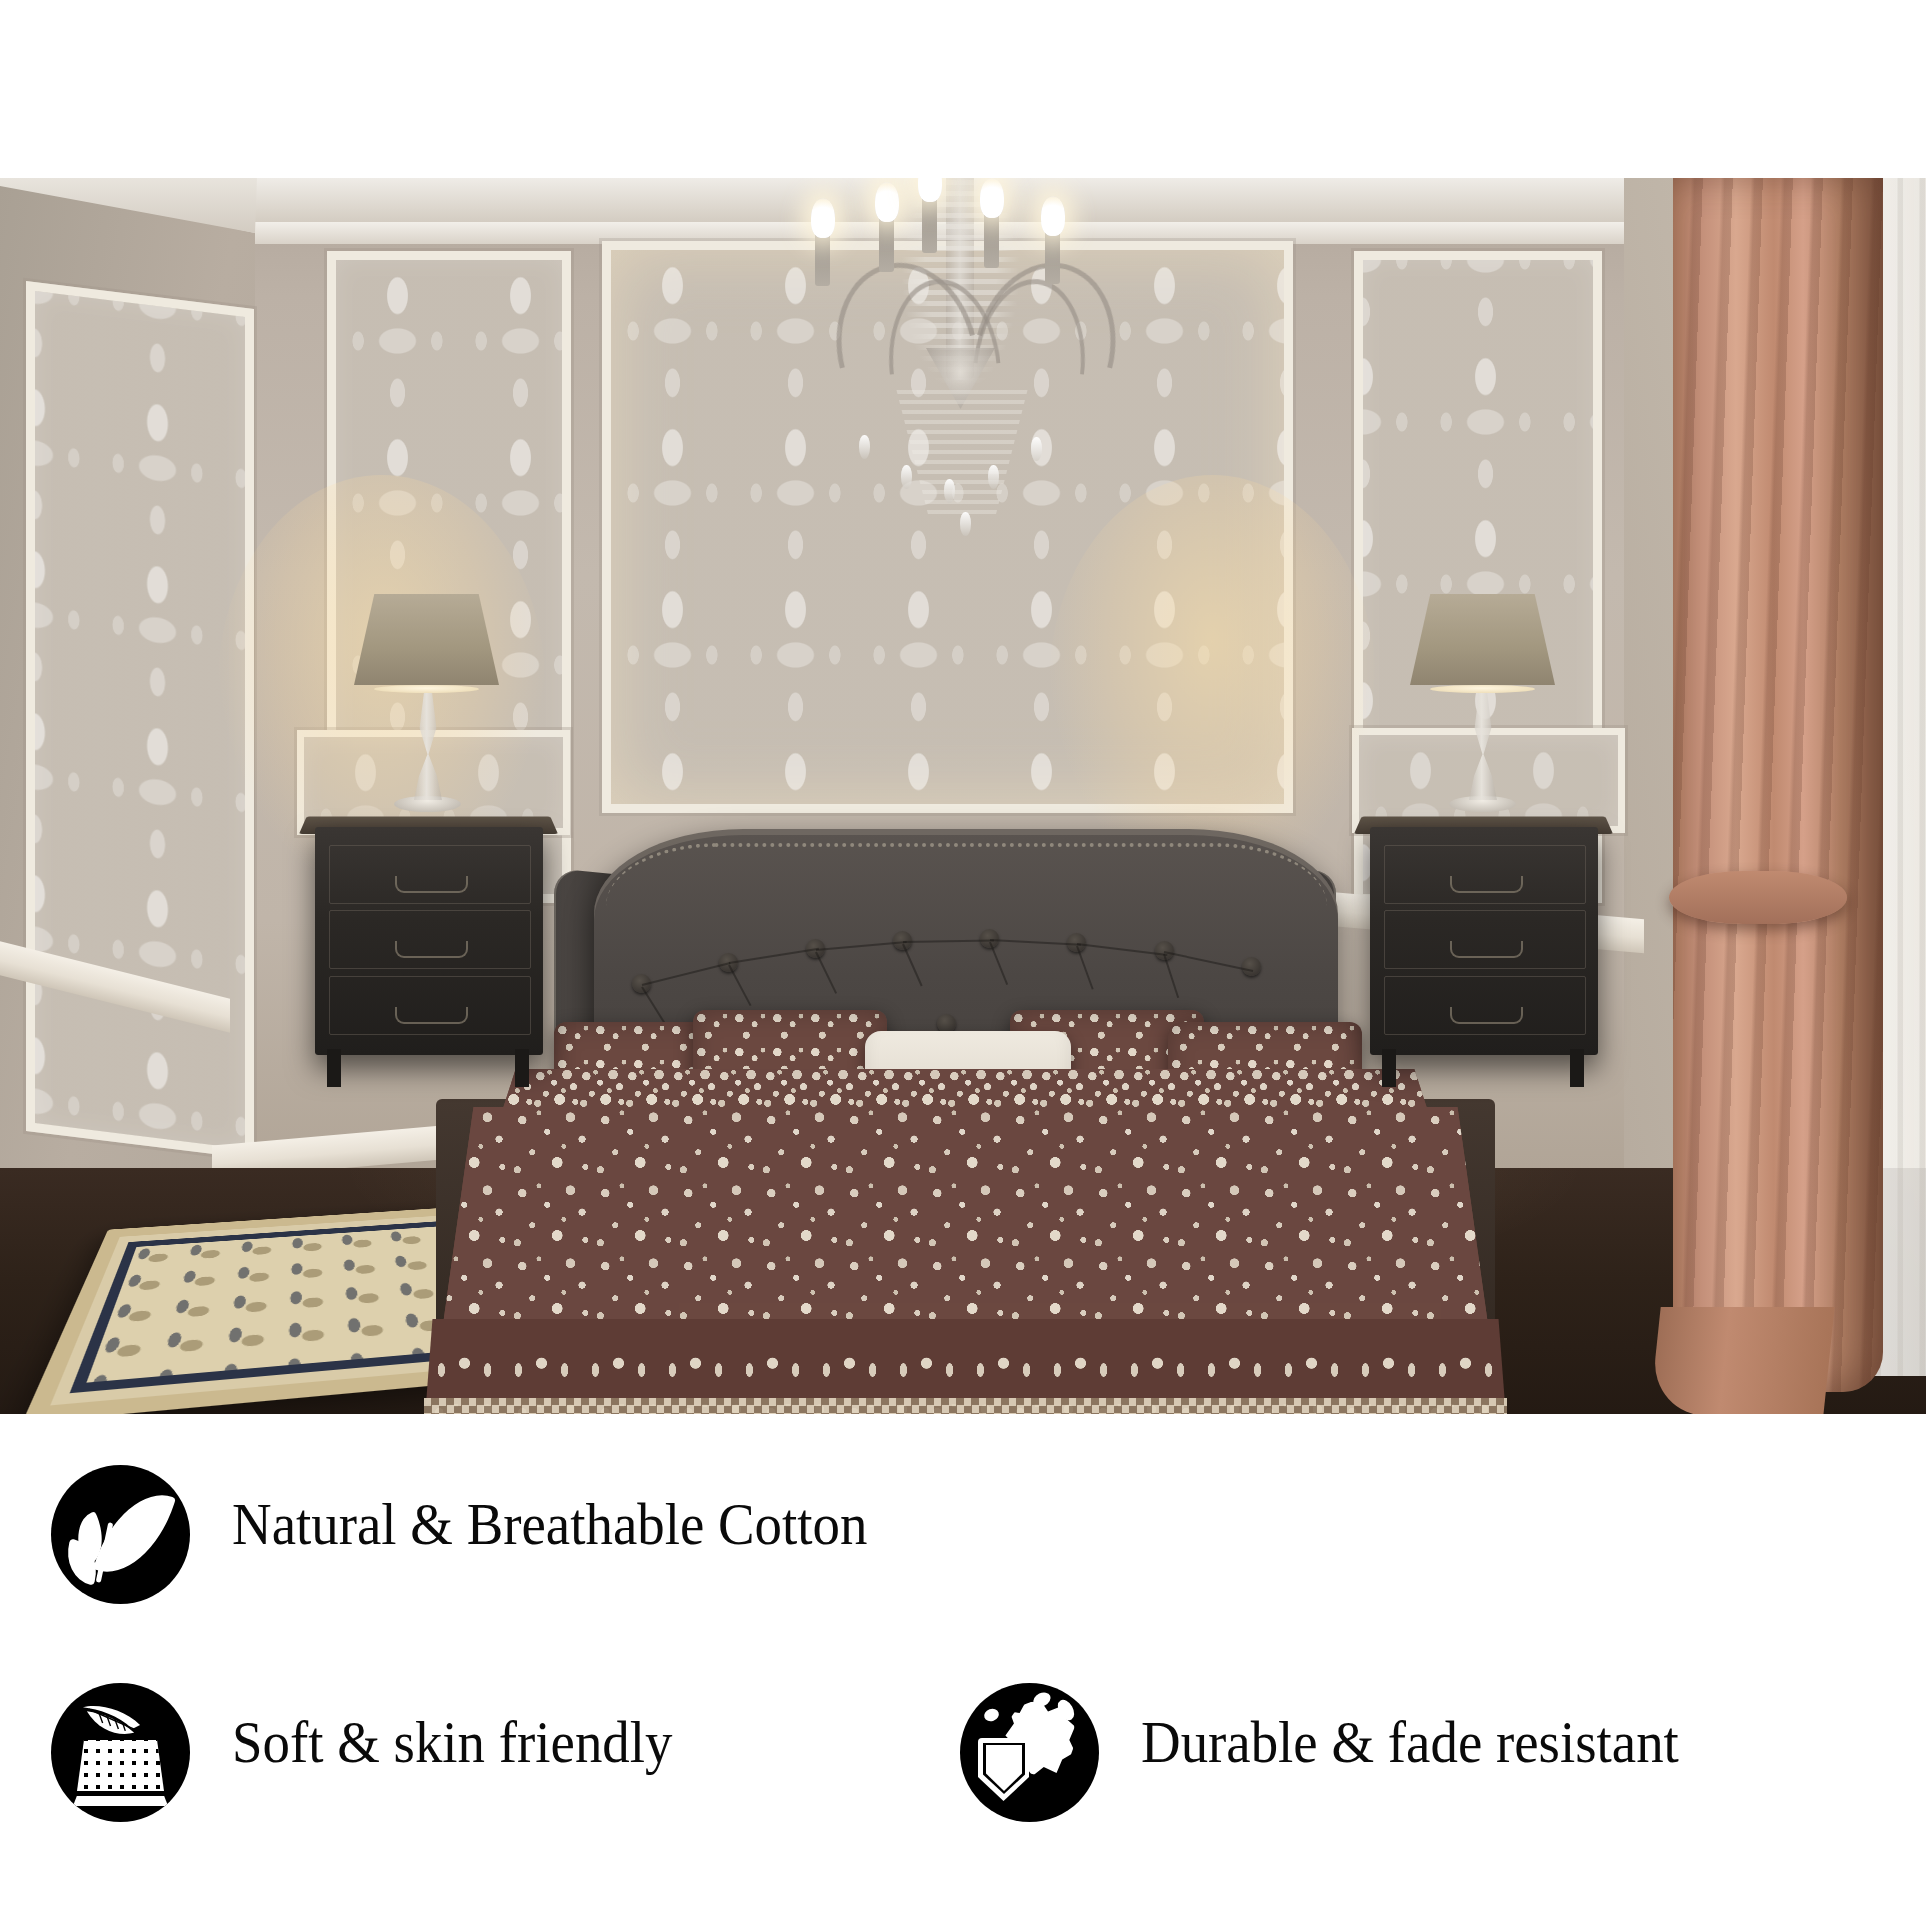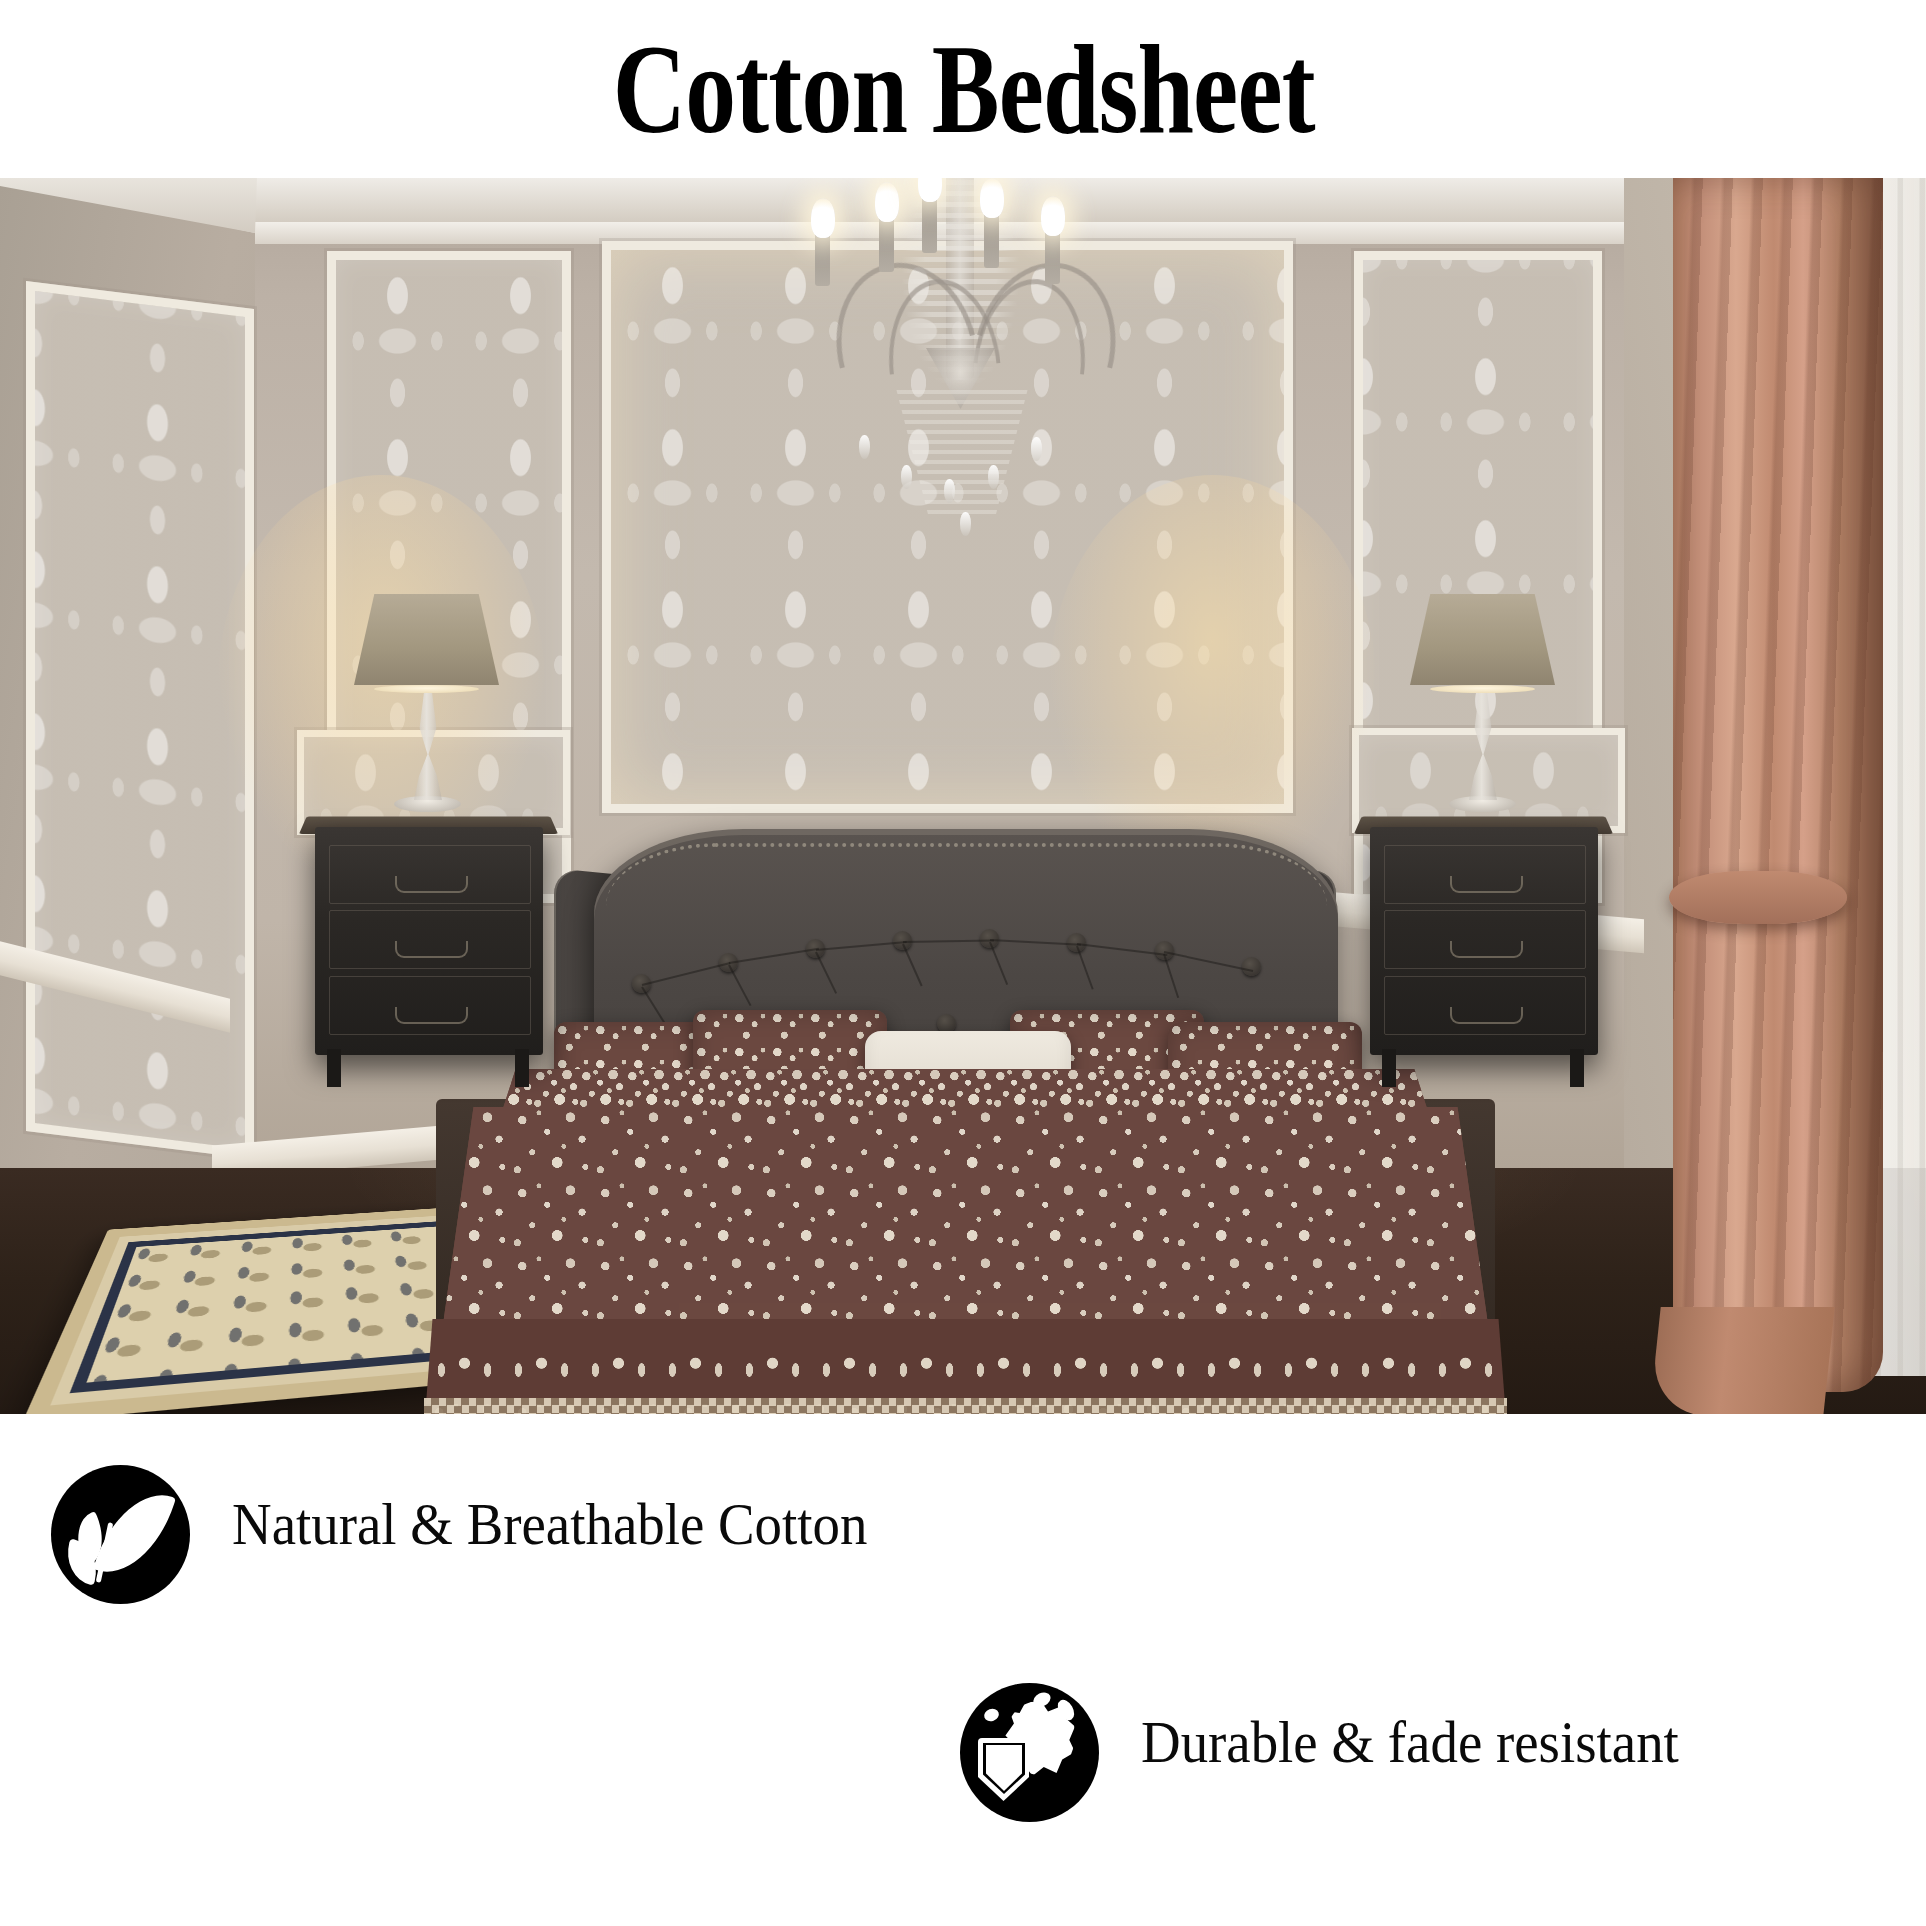--- a/index.html
+++ b/index.html
@@ -275,23 +275,20 @@
      clip-path:polygon(30% 2%,52% 0,62% 14%,78% 8%,88% 24%,100% 34%,92% 52%,100% 68%,82% 78%,74% 96%,56% 88%,40% 100%,28% 84%,10% 80%,16% 60%,2% 46%,14% 30%,8% 14%,22% 16%);}
   .dot1{position:absolute;left:24px;top:26px;width:15px;height:12px;background:#fff;border-radius:50%;transform:rotate(-20deg);}
   .dot2{position:absolute;left:73px;top:10px;width:18px;height:13px;background:#fff;border-radius:50%;transform:rotate(-25deg);}
   .dot3{position:absolute;left:99px;top:16px;width:14px;height:22px;background:#fff;border-radius:50%;transform:rotate(-30deg);}
 </style>
 </head>
 <body>
 
 <div id="page">
 
-  <div class="title-bar">
-    <div class="title-text">Cotton Bedsheet</div>
-  </div>
 
   <div class="photo">
 
     <div class="wall-back"></div>
     <div class="ceiling"></div>
     <div class="crown"></div>
     <div class="wall-right"></div>
 
     <div class="panel" style="left:327px;top:73px;width:226px;height:634px;">
       <div class="dmk"></div>
@@ -470,20 +467,34 @@
       <div class="badge">
         <div class="leaf-stem"></div>
         <div class="leaf-big"></div>
         <div class="leaf-s1"></div>
         <div class="leaf-s2"></div>
       </div>
       <div class="feat-label">Natural &amp; Breathable Cotton</div>
     </div>
 
 
+    <div class="feat" style="left:51px;top:269px;width:871px;">
+      <div class="badge">
+        <svg class="feather" viewBox="0 0 66 40">
+          <path d="M4 4 C20 0 46 6 62 22 L54 26 C40 12 20 6 4 4 Z" fill="#fff"></path>
+          <path d="M8 8 C24 10 44 18 56 30 C40 34 20 28 8 8 Z" fill="#fff"></path>
+          <path d="M10 6 L60 28" stroke="#000" stroke-width="1.6" fill="none"></path>
+          <path d="M20 9 L24 20 M28 12 L32 23 M36 15 L40 26 M44 19 L47 28" stroke="#000" stroke-width="1.4" fill="none"></path>
+        </svg>
+        <div class="mat"></div>
+        <div class="mat-dots"></div>
+        <div class="mat-foot"></div>
+      </div>
+      <div class="feat-label">Soft &amp; skin friendly</div>
+    </div>
 
     <div class="feat" style="left:960px;top:269px;width:891px;">
       <div class="badge">
         <div class="splat"></div>
         <div class="dot1"></div>
         <div class="dot2"></div>
         <div class="dot3"></div>
         <div class="shield"></div>
         <div class="shield-in"></div>
         <div class="shield-in2"></div>

